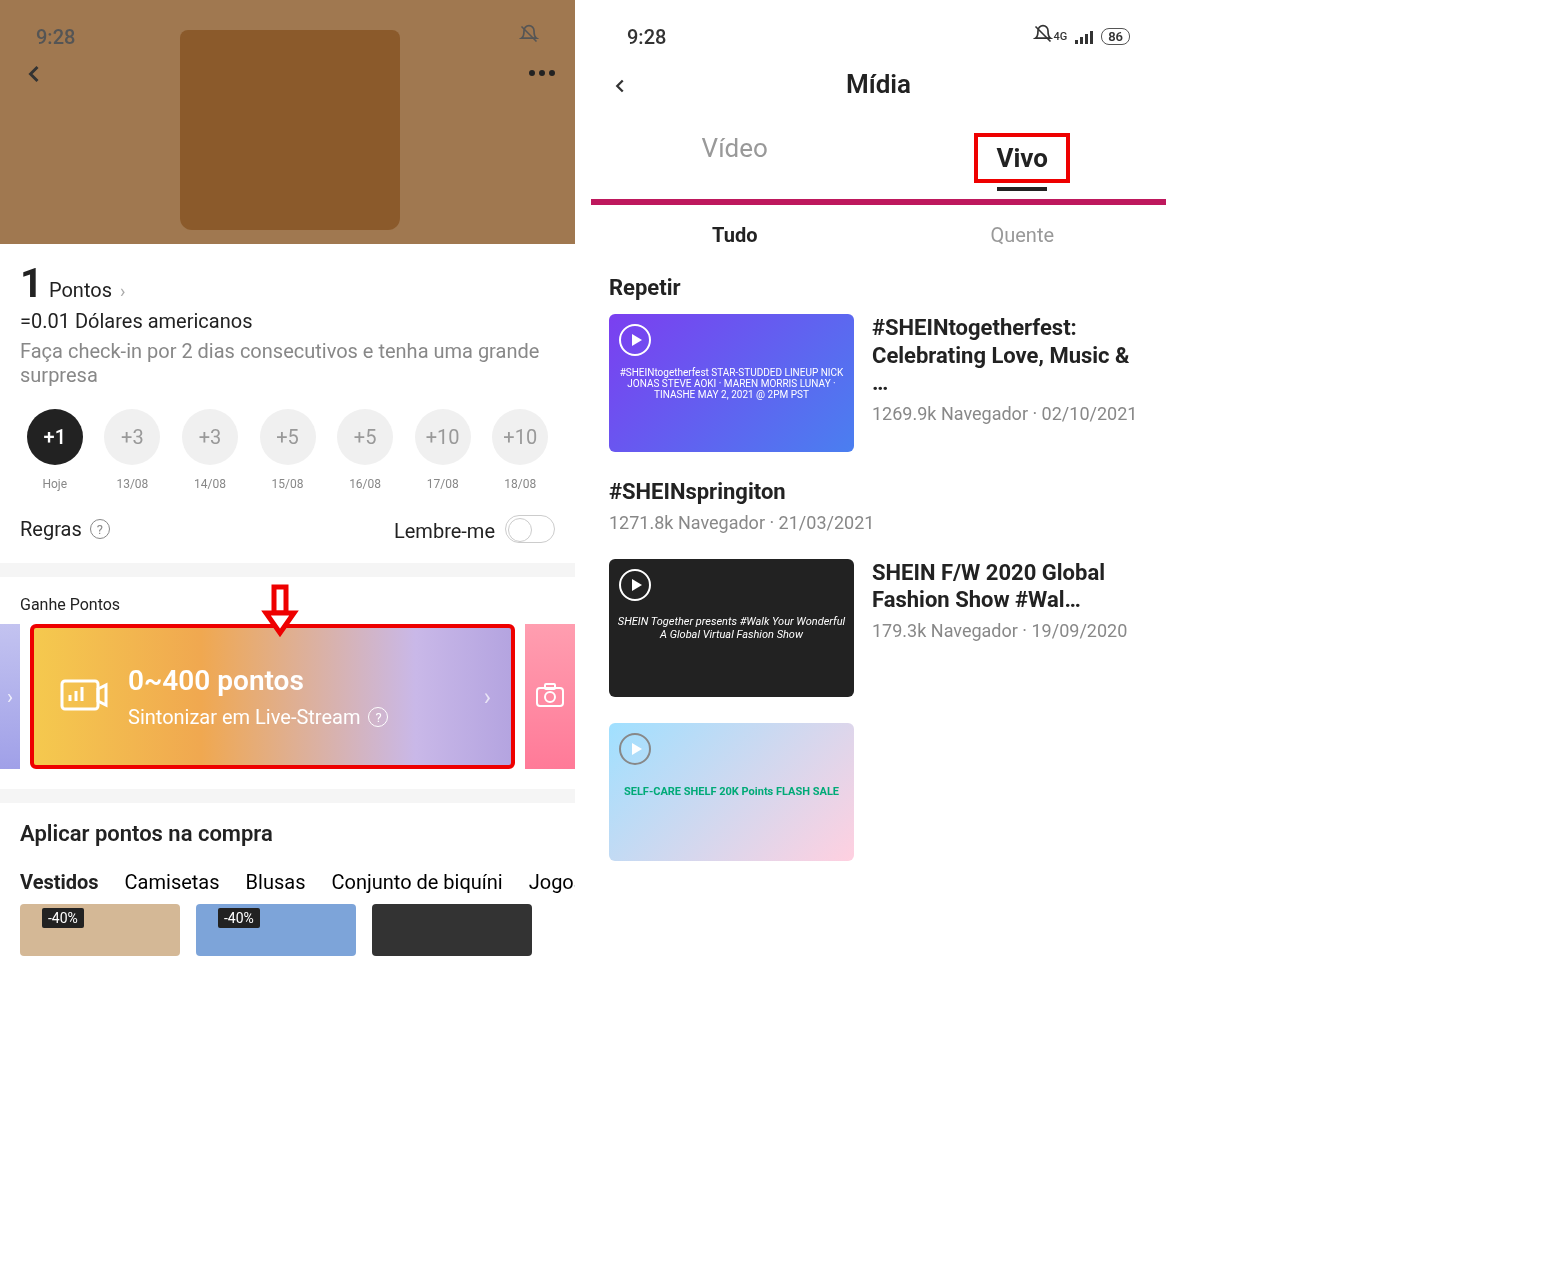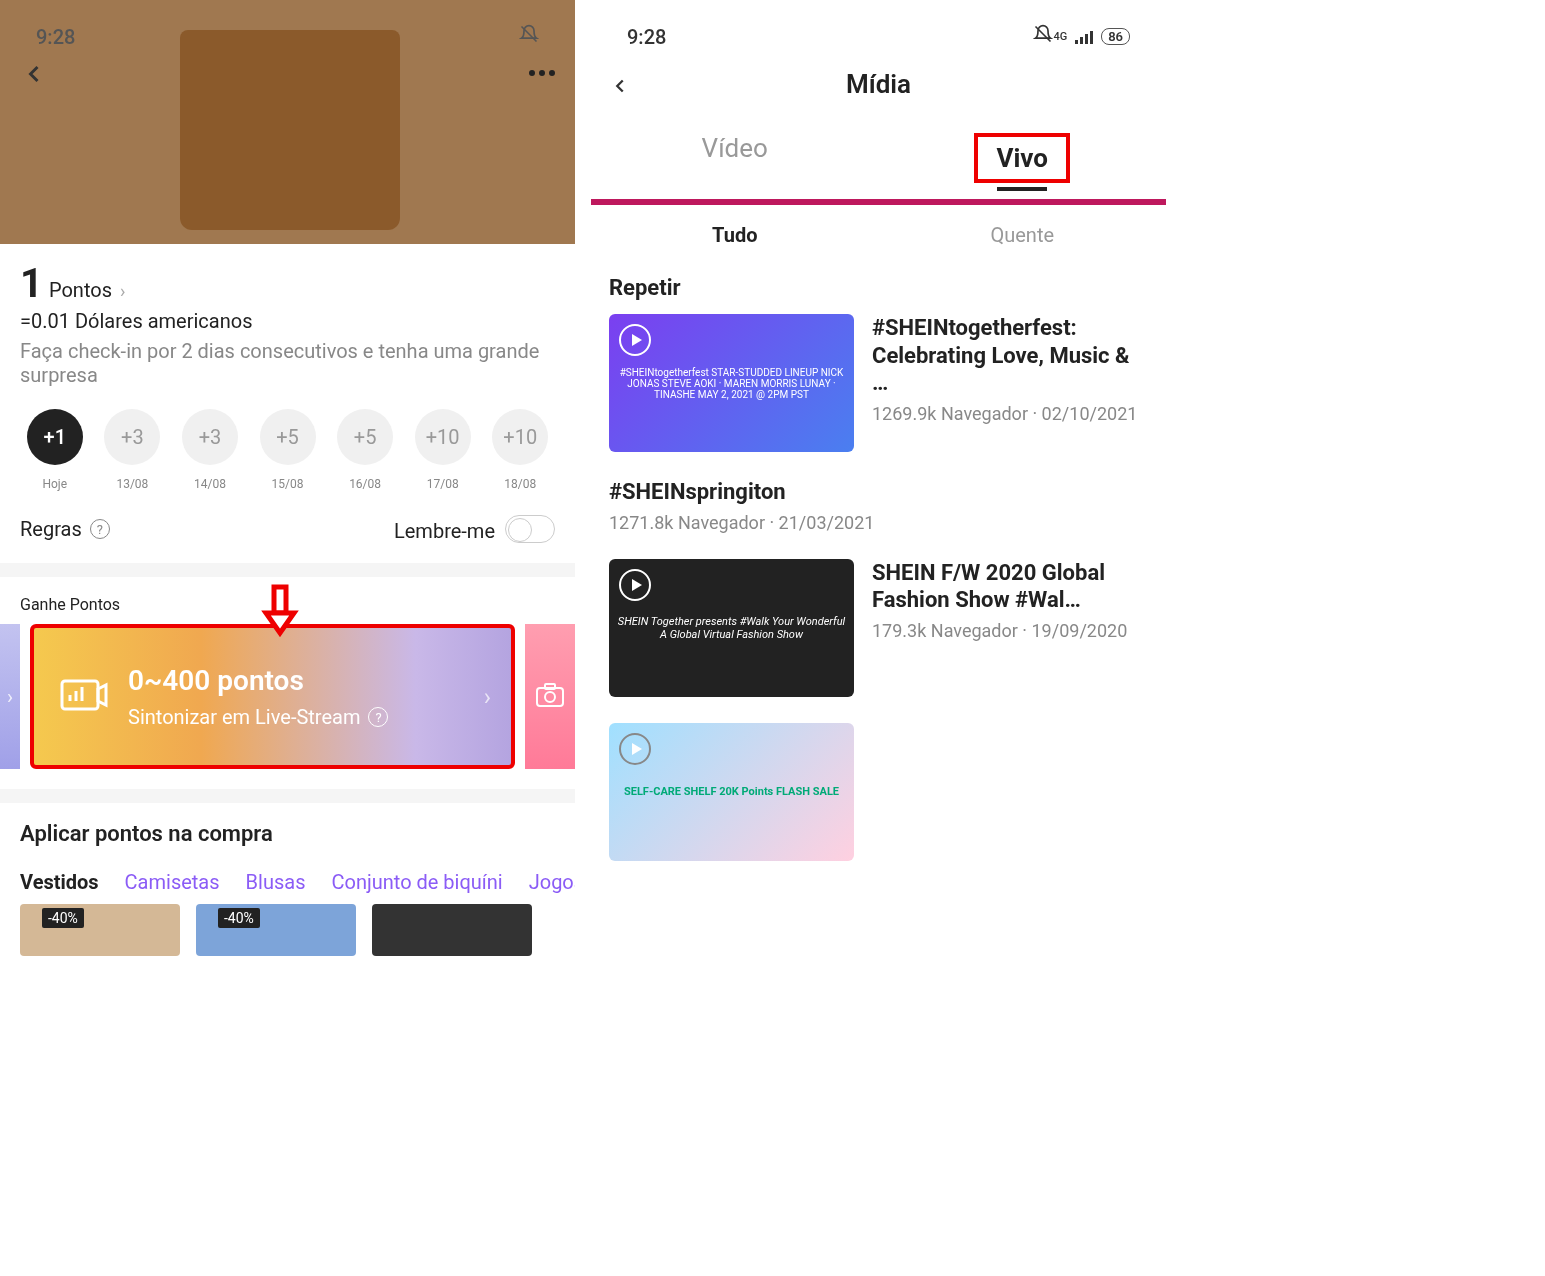--- a/index.html
+++ b/index.html
@@ -58,21 +58,21 @@
 .card-text { color: #fff; }
 .card-title { font-size: 28px; font-weight: 600; }
 .card-sub { font-size: 20px; margin-top: 8px; display: flex; align-items: center; gap: 8px; }
 .card-chevron { position: absolute; right: 20px; top: 50%; transform: translateY(-50%); color: rgba(255,255,255,0.7); font-size: 24px; }
 .card-peek-right { width: 50px; background: linear-gradient(180deg, #ff9eb0, #ff7a98); display: flex; align-items: center; justify-content: center; }
 .camera-icon svg { width: 30px; height: 26px; }
 
 .apply-section { padding: 18px 20px 10px; }
 .apply-title { font-size: 22px; font-weight: 600; color: #222; }
 .tabs-row { display: flex; gap: 26px; padding: 14px 20px 10px; font-size: 20px; overflow: hidden; }
-.tab { color: #8b5cf6; white-space: nowrap; }
+.tab { color: #000000; white-space: nowrap; }
 .tab.active { color: #222; font-weight: 700; }
 .products-row { display: flex; gap: 16px; padding: 0 20px; }
 .product { width: 160px; height: 52px; background: #ccc; position: relative; border-radius: 4px; overflow: hidden; }
 .discount-badge { position: absolute; top: 4px; left: 22px; background: #222; color: #fff; font-size: 14px; padding: 2px 6px; border-radius: 2px; }
 
 
 .rs-status { display: flex; align-items: center; padding: 24px 36px 0; color: #333; font-size: 20px; font-weight: 500; }
 .rs-status .status-time { flex: 1; }
 .rs-header { position: relative; text-align: center; padding: 20px 0 14px; }
 .rs-back { position: absolute; left: 18px; top: 26px; }

